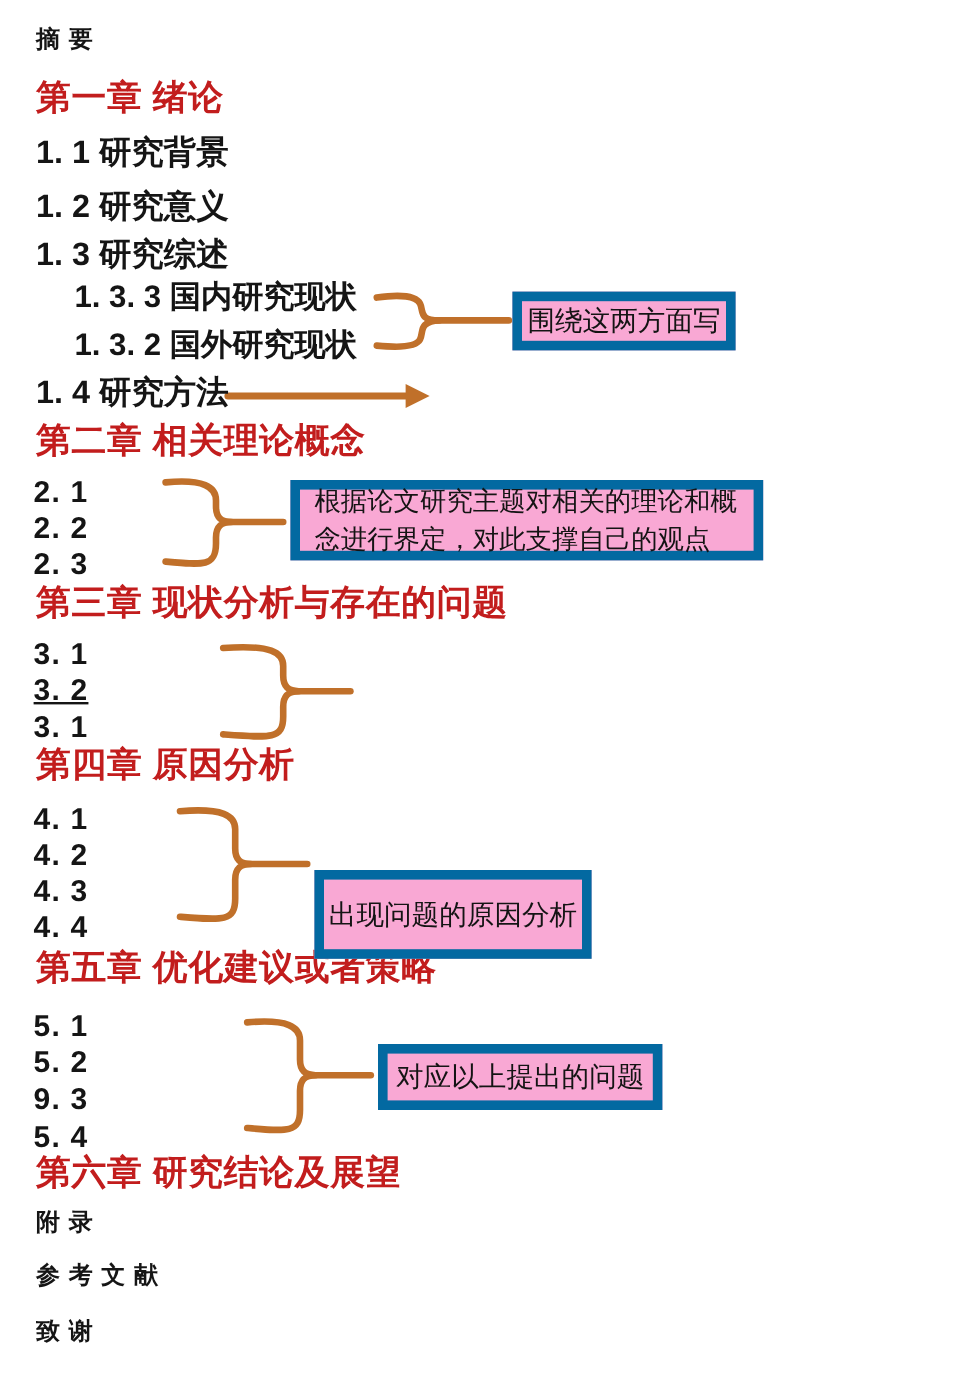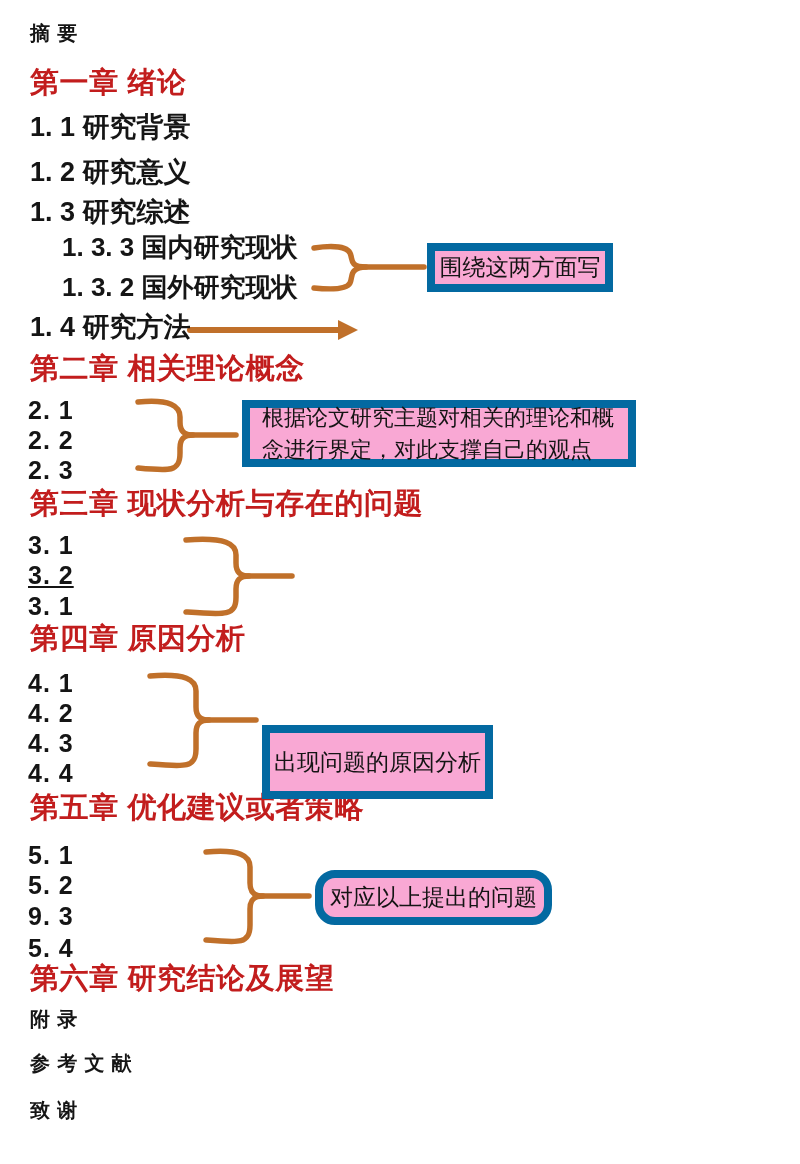--- a/index.html
+++ b/index.html
@@ -77,15 +77,15 @@
     </div>
 
   <div class="note" style="left:427px; top:243px; width:186px; height:49px; font-size:23px;">围绕这两方面写</div>
 
 
   <div class="note multiline" style="left:242px; top:400px; width:394px; height:67px; font-size:22px;">根据论文研究主题对相关的理论和概念进行界定，对此支撑自己的观点</div>
 
 
   <div class="note" style="left:262px; top:689px; width:231px; height:74px; font-size:23px;margin-top:36px;">出现问题的原因分析</div>
 
-  <div class="note" style="left:315px; top:870px; width:237px; height:55px; font-size:23px;border-radius:20px;">对应以上提出的问题</div>
+  <div class="note" style="left:315px; top:870px; width:237px; height:55px; font-size:23px;">对应以上提出的问题</div>
 
 </div>
 
 </body></html>

